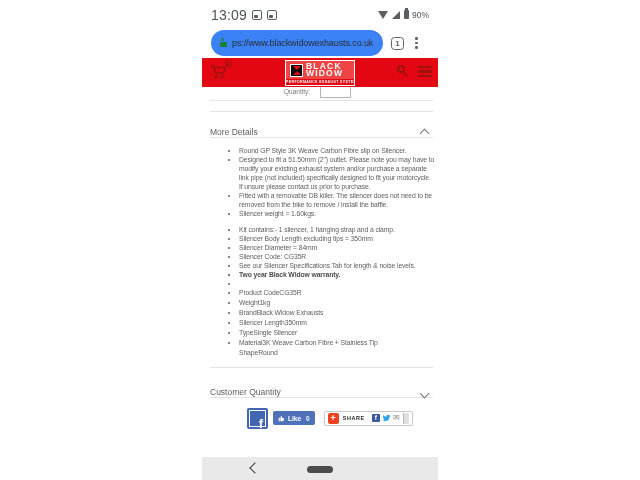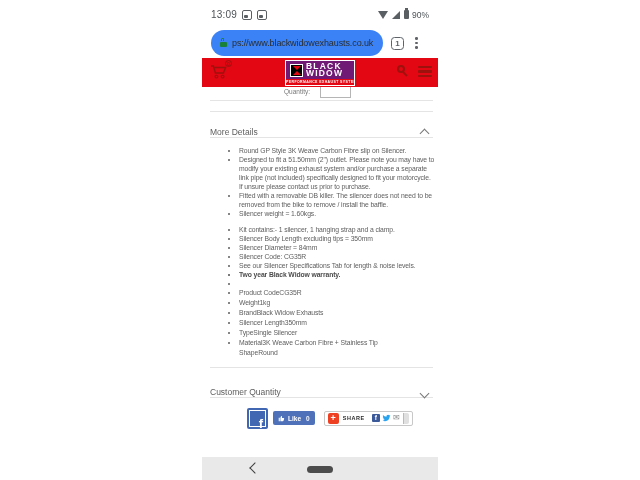--- a/index.html
+++ b/index.html
@@ -2,21 +2,21 @@
 <html><head>
 <meta charset="utf-8">
 <style>
   html,body{margin:0;padding:0;background:#fff;}
   .canvas{position:relative;width:640px;height:480px;background:#fff;overflow:hidden;
           font-family:"Liberation Sans",sans-serif;}
   .phone{position:absolute;left:202px;top:0;width:236px;height:480px;background:#fff;overflow:hidden;}
 
   
   .status-bar{position:absolute;top:0;left:0;right:0;height:26px;display:flex;align-items:center;padding:3px 9px 0;box-sizing:border-box;}
-  .time{font-size:10px;color:#4c5256;letter-spacing:.2px;}
+  .time{font-size:14px;color:#4c5256;letter-spacing:.2px;}
   .notif-icon{width:8px;height:8px;border:1px solid #5a5f63;border-radius:2px;margin-left:5px;position:relative;}
   .notif-icon::after{content:"";position:absolute;left:1px;bottom:1px;width:4px;height:2.5px;background:#5a5f63;border-radius:1px;}
   .sb-right{margin-left:auto;display:flex;align-items:center;}
   .wifi{width:0;height:0;border-left:5px solid transparent;border-right:5px solid transparent;border-top:8px solid #5a5f63;margin-right:4px;}
   .cell{width:0;height:0;border-bottom:8px solid #5a5f63;border-left:8px solid transparent;margin-right:4px;}
   .batt{width:5px;height:9px;background:#5a5f63;border-radius:1px;position:relative;margin-right:3px;}
   .batt::before{content:"";position:absolute;top:-1.8px;left:1px;width:3px;height:1.8px;background:#5a5f63;}
   .batt-pct{font-size:8.5px;color:#4c5256;}
 
   
@@ -26,21 +26,21 @@
   .lock::before{content:"";position:absolute;top:-3.6px;left:1px;width:3.4px;height:3.4px;border:1.3px solid #188038;border-bottom:none;border-radius:3px 3px 0 0;box-sizing:border-box;}
   .url-text{font-size:9px;color:#2a2e31;margin-left:5px;white-space:nowrap;overflow:hidden;letter-spacing:-.1px;}
   .tab-btn{width:13px;height:13px;border:1.6px solid #5f6368;border-radius:3.5px;margin-left:8px;display:flex;align-items:center;justify-content:center;font-size:8px;font-weight:bold;color:#5f6368;box-sizing:border-box;flex:0 0 auto;}
   .menu-btn{margin-left:9px;display:flex;flex-direction:column;gap:2.2px;padding:2px;}
   .menu-btn i{width:2.6px;height:2.6px;background:#5f6368;border-radius:50%;}
 
   
   .site-header{position:absolute;top:58px;left:0;right:0;height:29px;background:#e30613;z-index:3;}
   .cart-btn{position:absolute;left:8px;top:6px;width:20px;height:17px;}
   .cart-badge{position:absolute;top:-4px;right:-2px;width:7px;height:7px;border:1px solid #9e120e;border-radius:50%;font-size:5px;line-height:6px;text-align:center;color:#9e120e;font-weight:bold;box-sizing:border-box;}
-  .logo{position:absolute;left:50%;top:2px;transform:translateX(-50%);width:70px;height:26px;background:#701a75;border:1px solid #fff;box-sizing:border-box;display:flex;flex-direction:column;}
+  .logo{position:absolute;left:50%;top:2px;transform:translateX(-50%);width:70px;height:26px;background:#ef4444;border:1px solid #fff;box-sizing:border-box;display:flex;flex-direction:column;}
   .logo-row{flex:1;display:flex;align-items:center;padding:1px 2px;}
   .hourglass-box{width:13px;height:13px;border:1px solid #fff;background:#000;position:relative;flex:0 0 auto;margin-left:2px;box-sizing:border-box;}
   .hourglass-box::before{content:"";position:absolute;left:1.5px;top:1px;width:0;height:0;border-left:4px solid transparent;border-right:4px solid transparent;border-top:4.5px solid #e30613;}
   .hourglass-box::after{content:"";position:absolute;left:1.5px;bottom:1px;width:0;height:0;border-left:4px solid transparent;border-right:4px solid transparent;border-bottom:4.5px solid #e30613;}
   .logo-text{color:#fff;font-weight:bold;font-size:8.5px;line-height:7.5px;letter-spacing:1.2px;margin-left:3px;}
   .logo-tagline{height:6px;background:#e30613;color:#fff;font-size:3.5px;line-height:6px;text-align:center;letter-spacing:.4px;font-weight:bold;white-space:nowrap;overflow:hidden;}
   .search-btn{position:absolute;right:27px;top:7px;width:14px;height:14px;}
   .search-btn::before{content:"";position:absolute;left:0;top:0;width:8px;height:8px;border:2px solid #9e120e;border-radius:50%;box-sizing:border-box;}
   .search-btn::after{content:"";position:absolute;left:7px;top:6px;width:2px;height:6px;background:#9e120e;transform:rotate(-45deg);border-radius:1px;}
   .burger-btn{position:absolute;right:6px;top:8px;width:14px;}

